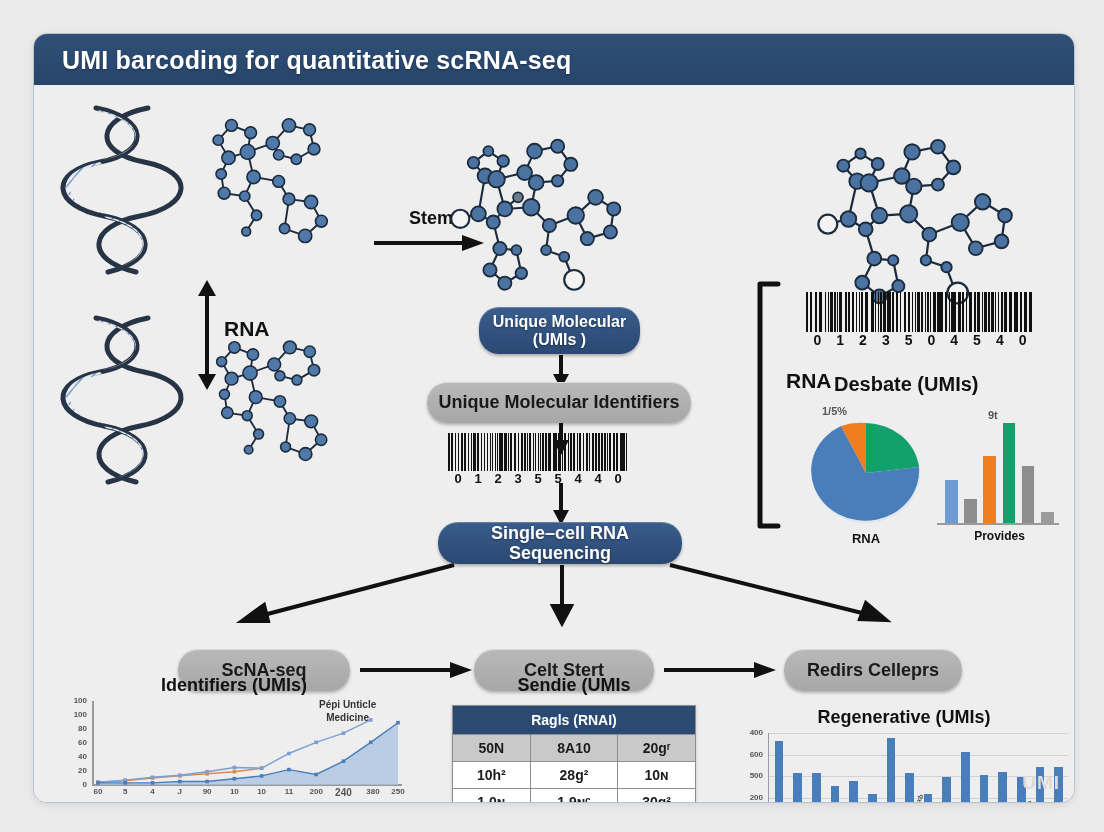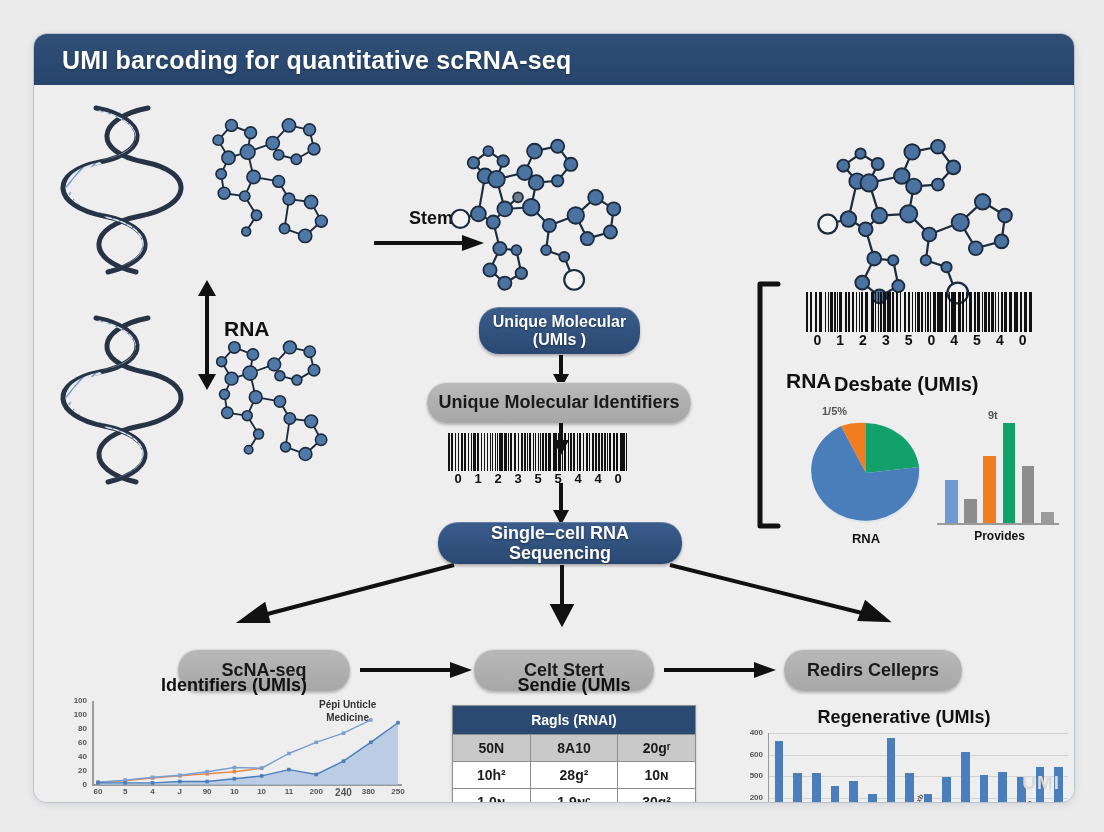--- a/index.html
+++ b/index.html
@@ -740,21 +740,21 @@
             <div class="tick" style="left:-5px;top:0;width:18px;text-align:center;font-size:8px;">60</div>
             <div class="tick" style="left:22.272727272727273px;top:0;width:18px;text-align:center;font-size:8px;">5</div>
             <div class="tick" style="left:49.54545454545455px;top:0;width:18px;text-align:center;font-size:8px;">4</div>
             <div class="tick" style="left:76.81818181818181px;top:0;width:18px;text-align:center;font-size:8px;">J</div>
             <div class="tick" style="left:104.0909090909091px;top:0;width:18px;text-align:center;font-size:8px;">90</div>
             <div class="tick" style="left:131.36363636363635px;top:0;width:18px;text-align:center;font-size:8px;">10</div>
             <div class="tick" style="left:158.63636363636363px;top:0;width:18px;text-align:center;font-size:8px;">10</div>
             <div class="tick" style="left:185.9090909090909px;top:0;width:18px;text-align:center;font-size:8px;">11</div>
             <div class="tick" style="left:213.1818181818182px;top:0;width:18px;text-align:center;font-size:8px;">200</div>
             <div class="tick" style="left:240.45454545454547px;top:0;width:18px;text-align:center;font-size:10px;">240</div>
-            <div class="tick" style="left:267.7272727272727px;top:0;width:18px;text-align:left;font-size:8px;">380</div>
+            <div class="tick" style="left:267.7272727272727px;top:0;width:18px;text-align:right;font-size:8px;">380</div>
             <div class="tick" style="left:295px;top:0;width:18px;text-align:center;font-size:8px;">250</div>
           </div>
         <div class="tick" id="line-annot" style="left:265px;top:24px;font-size:10px;color:#333;line-height:1.25;text-align:center;white-space:pre;">Pépi Unticle
 Medicine</div>
       </div>
 
       <div class="abs" style="left:390px;top:590px;width:300px;height:130px;">
         <div class="chart-title" style="top:0;font-size:18px;">Sendie (UMIs</div>
         <table class="mini" style="left:28px;top:30px;width:244px;">
           <thead>

